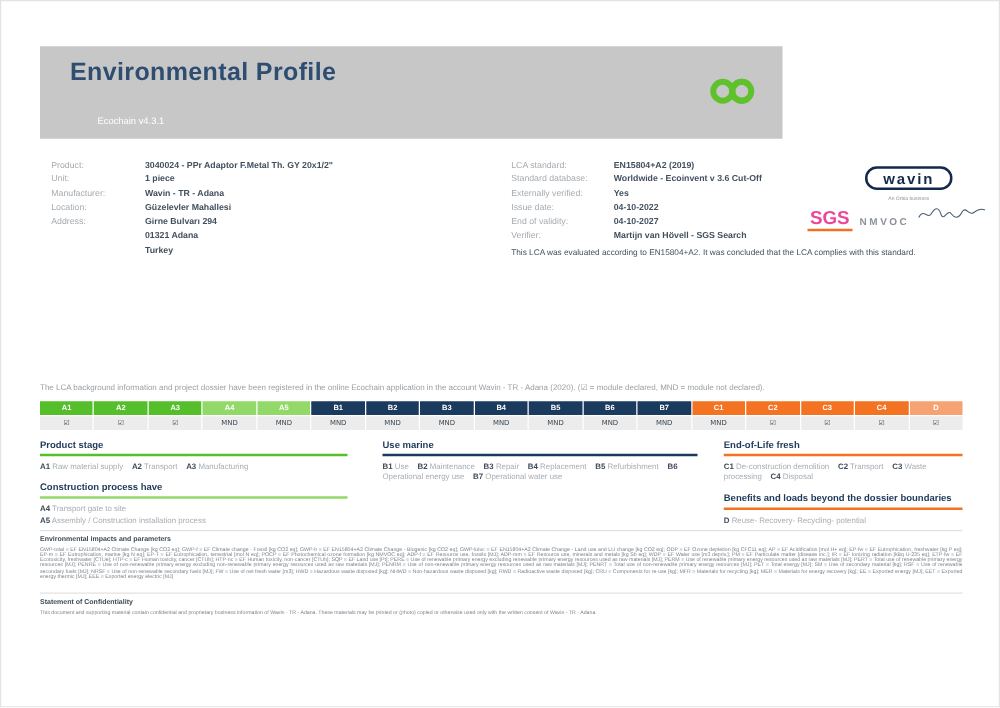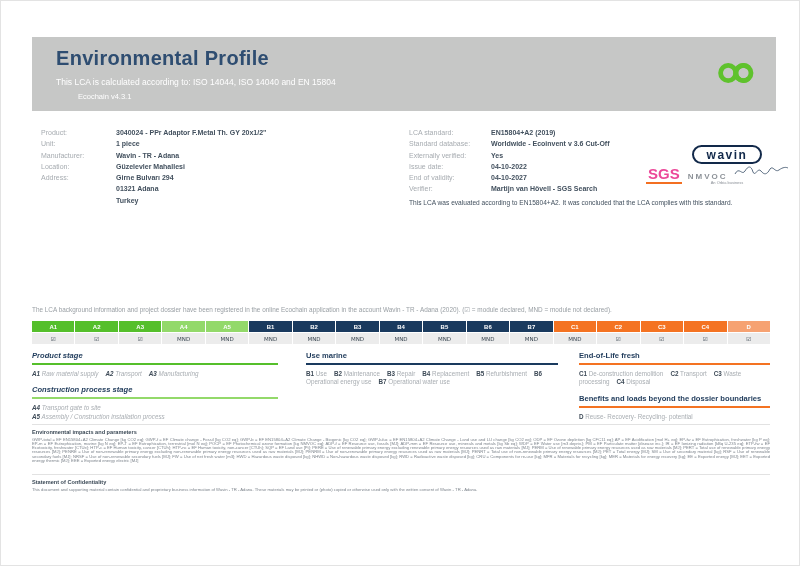--- a/index.html
+++ b/index.html
@@ -1,41 +1,41 @@
 <!DOCTYPE html>
 <html><head>
 <meta charset="utf-8">
 <style>
   html,body{margin:0;padding:0;background:#fff;}
   .page{position:relative;width:800px;height:566px;background:#ffffff;
         font-family:"Liberation Sans",sans-serif;overflow:hidden;
         border:1px solid #e3e3e3;box-sizing:border-box;}
 
   
-  .band{position:absolute;left:31px;top:36px;width:744px;height:74px;background:#c6c7c6;}
+  .band{position:absolute;left:31px;top:36px;width:594px;height:74px;background:#c6c7c6;}
   .band-title{position:absolute;left:24px;top:10px;font-size:20px;font-weight:600;color:#2e4d71;letter-spacing:.3px;}
   .band-sub{position:absolute;left:24px;top:40px;font-size:8.5px;color:#ffffff;font-weight:500;}
   .band-ver{position:absolute;left:24px;top:55px;font-size:7.5px;color:#ffffff;padding-left:22px;}
   .eco-logo{position:absolute;right:18px;top:24px;display:flex;align-items:center;gap:7px;}
   .eco-word{font-size:19px;font-weight:700;color:#16304f;letter-spacing:.2px;}
 
   
   .kv{position:absolute;top:126px;}
   .kv-left{left:40px;width:330px;}
   .kv-right{left:408px;width:300px;}
   .kv-row{display:flex;line-height:11.3px;}
   .kv-label{font-size:7px;color:#a6abb0;}
   .kv-left .kv-label{width:75px;flex:none;}
   .kv-right .kv-label{width:82px;flex:none;}
   .kv-value{font-size:7px;color:#42505e;font-weight:600;white-space:pre-line;}
   .verified-note{position:absolute;left:408px;top:198px;width:370px;font-size:6.6px;color:#42505e;}
 
   
   .wavin{position:absolute;left:689px;top:128px;width:74px;text-align:center;}
-  .wavin-oval{width:70px;height:19px;margin:16px auto;border:2px solid #12294a;border-radius:12px;
+  .wavin-oval{width:70px;height:19px;margin:4px auto;border:2px solid #12294a;border-radius:12px;
               display:flex;align-items:center;justify-content:center;
               font-size:12px;font-weight:800;color:#12294a;letter-spacing:1.5px;box-sizing:border-box;}
   .wavin-tag{font-size:4px;color:#8b9097;margin-top:3px;}
   .sgs{position:absolute;left:645px;top:162px;display:flex;align-items:flex-end;gap:6px;}
   .sgs-mark{font-size:15px;font-weight:700;color:#ec4899;border-bottom:2.5px solid #f36f21;line-height:15px;padding:0 2px 1px;}
   .sgs-search{font-size:8px;font-weight:600;color:#8d9298;letter-spacing:2px;padding-bottom:3px;}
   .sgs-sign{padding-bottom:1px;}
 
   
   .register-line{position:absolute;left:31px;top:305px;width:738px;font-size:6.4px;color:#9aa0a5;}
@@ -43,21 +43,21 @@
   
   .modules{position:absolute;left:31px;top:320px;width:738px;}
   .mrow{display:flex;gap:1px;}
   .mrow + .mrow{margin-top:1px;}
   .mcell{flex:1;height:11px;display:flex;align-items:center;justify-content:center;font-size:6px;}
   .mhead{color:#ffffff;font-weight:700;}
   .mval{background:#ececec;color:#3a4651;font-family:"DejaVu Sans","Liberation Sans",sans-serif;font-size:5.5px;}
 
   
   .stage-col{position:absolute;top:350px;}
-  .col-product{left:31px;width:246px;font-style:italic;}
+  .col-product{left:31px;width:246px;}
   .col-use{left:305px;width:252px;}
   .col-eol{left:578px;width:191px;}
   .stage-h{font-size:7.6px;font-weight:700;color:#1e3a5a;}
   .stage-h.second{margin-top:7px;}
   .stage-rule{height:2px;margin:3px 0 5px;}
   .stage-items{font-size:6.3px;line-height:8.4px;color:#a8adb2;}
   .sitem{margin-right:7px;}
   .stacked .sitem{display:block;margin-right:0;}
   .scode{font-weight:700;color:#3d4a57;}
   .slabel{color:#a8adb2;}
@@ -69,21 +69,20 @@
   .fn-title{font-size:5.6px;font-weight:700;color:#3c4a57;margin-bottom:3px;}
   .fn-text{font-size:4.2px;line-height:4.15px;color:#7d848c;text-align:justify;}
 </style>
 </head>
 <body>
 
 <div class="page">
 
   <div class="band">
     <div class="band-title">Environmental Profile</div>
-    <div class="band-sub">This LCA is calculated according to: ISO 14044, ISO 14040 and EN 15804</div>
     <div class="band-ver">Ecochain v4.3.1</div>
     <div class="eco-logo">
       <span>
         <svg width="42" height="24" viewBox="0 0 52 30">
           <circle cx="15" cy="15" r="9.5" fill="none" stroke="#5fc22d" stroke-width="6"></circle>
           <circle cx="34" cy="15" r="9.5" fill="none" stroke="#5fc22d" stroke-width="6"></circle>
           <circle cx="34" cy="15" r="9.5" fill="none" stroke="#5fc22d" stroke-width="6" stroke-dasharray="44 16" stroke-dashoffset="-8"></circle>
         </svg>
       </span>
     </div>
@@ -197,21 +196,21 @@
         <div class="mcell mval">☑</div>
         <div class="mcell mval">☑</div>
         <div class="mcell mval">☑</div>
       </div>
   </div>
 
   <div class="stage-col col-product">
     <div class="stage-h">Product stage</div>
     <div class="stage-rule" style="background: rgb(85, 191, 43);"></div>
     <div class="stage-items"><span class="sitem"><span class="scode">A1</span><span class="slabel"> Raw material supply</span></span><span class="sitem"><span class="scode">A2</span><span class="slabel"> Transport</span></span><span class="sitem"><span class="scode">A3</span><span class="slabel"> Manufacturing</span></span></div>
-    <div class="stage-h second">Construction process stage</div>
+    <div class="stage-h second">Construction process have</div>
     <div class="stage-rule" style="background: rgb(147, 217, 106);"></div>
     <div class="stage-items stacked">
         <span class="sitem"><span class="scode">A4</span><span class="slabel"> Transport gate to site</span></span>
         <span class="sitem"><span class="scode">A5</span><span class="slabel"> Assembly / Construction installation process</span></span>
       </div>
   </div>
 
   <div class="stage-col col-use">
     <div class="stage-h">Use marine</div>
     <div class="stage-rule" style="background: rgb(26, 58, 94);"></div>

